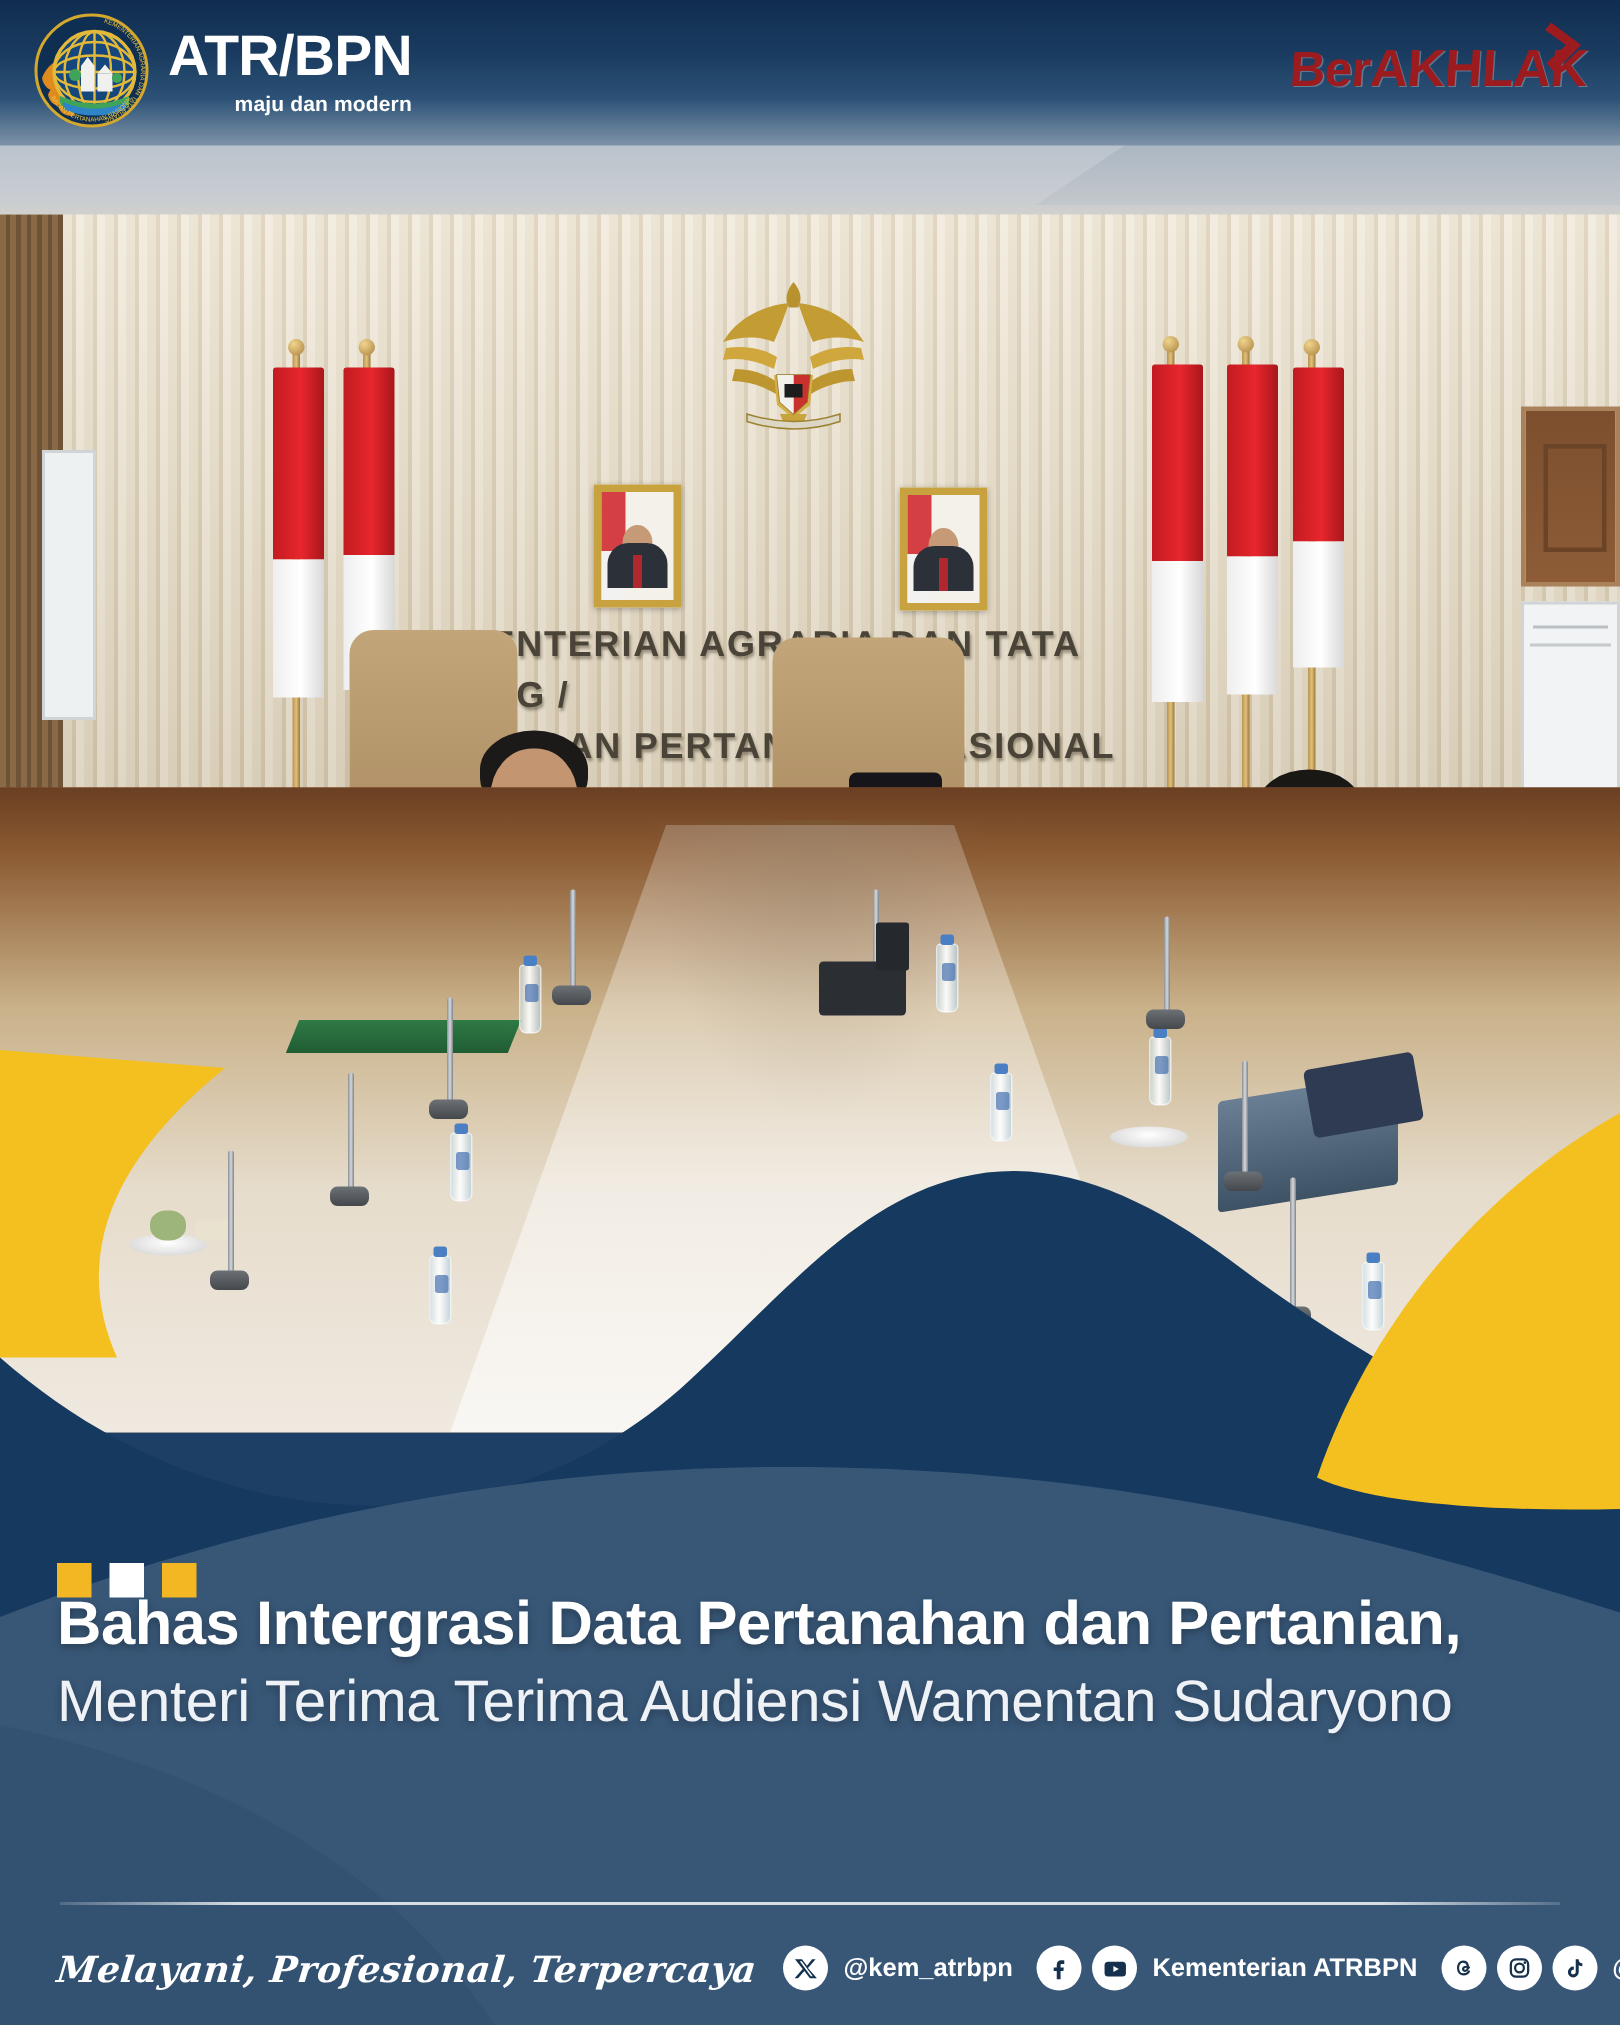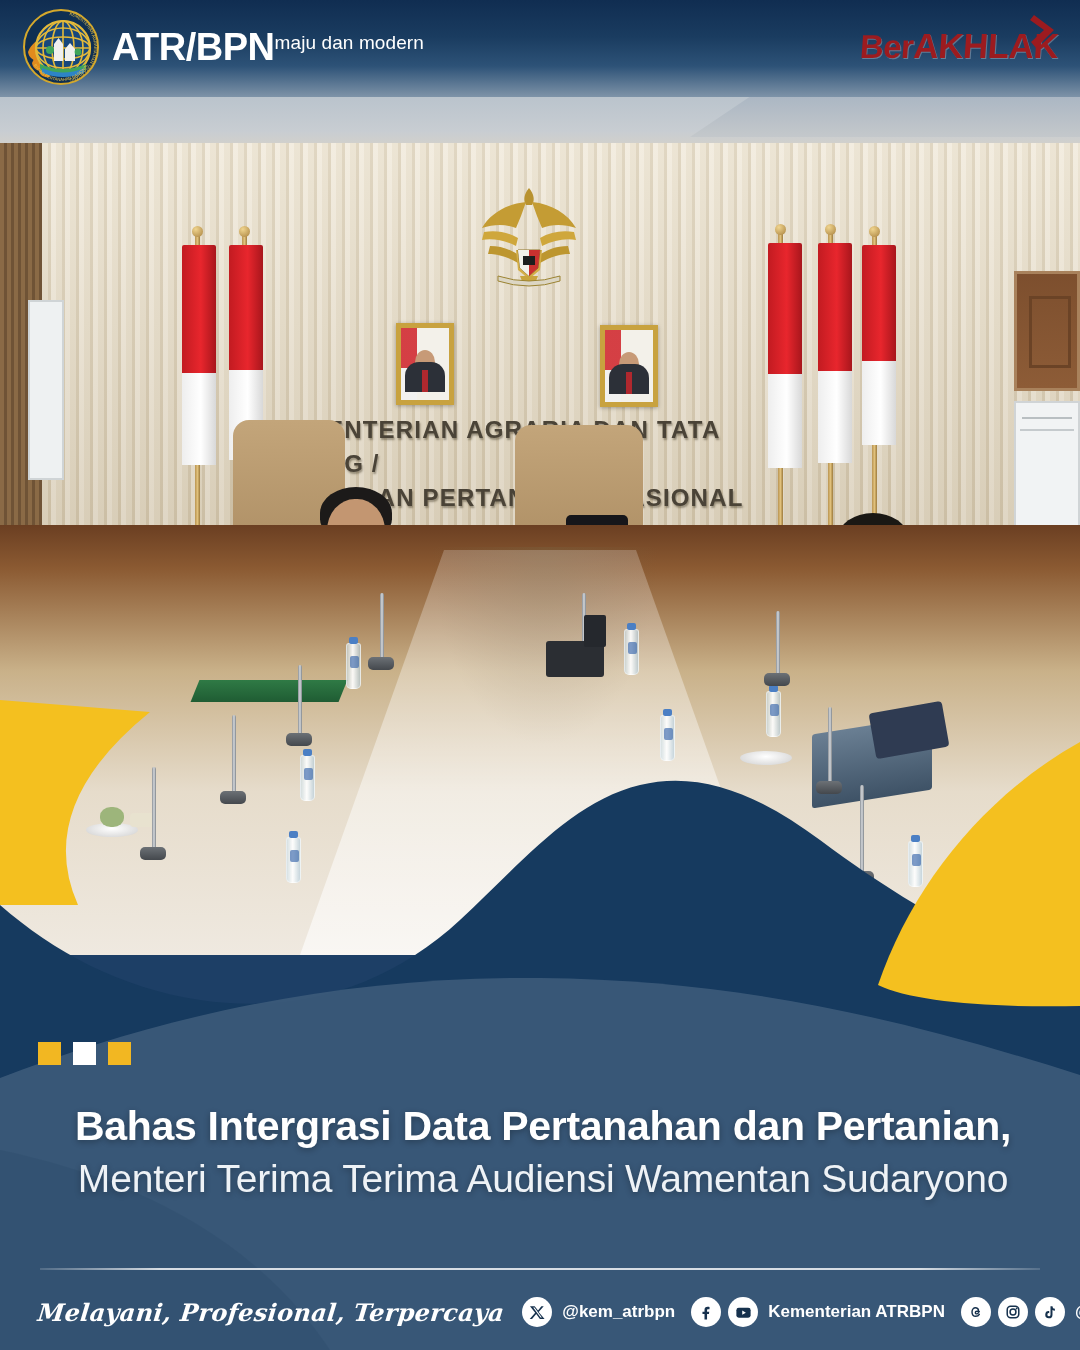--- a/index.html
+++ b/index.html
@@ -10,23 +10,23 @@
     background:#1d3f66;
   }
 
   
   .header{
     position:absolute;left:0;top:0;width:1080px;height:97px;z-index:40;
     background:linear-gradient(180deg,#102d51 0%,#1a3c60 38%,#2d5277 68%,#7e93a8 100%);
   }
   .brand{position:absolute;left:22px;top:8px;display:flex;align-items:center;gap:12px;}
   .brand-logo{width:78px;height:78px;position:relative;}
-  .brand-text{display:flex;flex-direction:row;line-height:1;}
+  .brand-text{display:flex;flex-direction:column;line-height:1;}
   .brand-title{font-size:38px;font-weight:bold;color:#ffffff;letter-spacing:-0.5px;}
-  .brand-sub{font-size:19px;font-weight:normal;color:#ffffff;margin-top:5px;letter-spacing:0.1px;}
+  .brand-sub{font-size:14px;font-weight:bold;color:#ffffff;margin-top:5px;letter-spacing:0.1px;text-align:right;}
 
   .berakhlak{position:absolute;right:22px;top:22px;height:48px;display:flex;align-items:center;}
   .ber-word{
     font-size:35px;font-weight:bold;font-style:normal;color:#9c1b1f;
     letter-spacing:-0.5px;text-shadow:1px 1px 0 rgba(255,255,255,.28);
     transform:skewX(-4deg);
   }
   .ber-word .b-low{font-size:33px;}
   .ber-chev{position:absolute;right:-2px;top:-10px;}
 
@@ -110,21 +110,21 @@
   .micbase{position:absolute;width:26px;height:13px;background:linear-gradient(180deg,#6c7176,#44484d);border-radius:5px;}
   .plate{position:absolute;width:52px;height:14px;background:radial-gradient(ellipse at 50% 40%,#fff,#ddd 70%,#bdbdbd);border-radius:50%;}
 
   
   .waves{position:absolute;left:0;top:0;width:1080px;height:1350px;z-index:25;pointer-events:none;}
   .squares{position:absolute;left:38px;top:1042px;display:flex;gap:12px;z-index:50;}
   .sq{width:23px;height:23px;}
   .sq.y{background:#f2b722;}
   .sq.w{background:#ffffff;}
 
-  .headline{position:absolute;left:38px;top:1102px;width:1010px;z-index:50;text-align:center;}
+  .headline{position:absolute;left:38px;top:1058px;width:1010px;z-index:50;}
   .h-l1{font-size:41px;font-weight:bold;color:#ffffff;letter-spacing:-0.3px;line-height:1.18;
         text-shadow:0 2px 6px rgba(0,0,0,.3);}
   .h-l2{font-size:39px;font-weight:normal;color:#eef2f6;letter-spacing:-0.2px;line-height:1.2;margin-top:6px;
         text-shadow:0 2px 6px rgba(0,0,0,.3);}
 
   .divider{position:absolute;left:40px;top:1268px;width:1000px;height:2px;
     background:linear-gradient(90deg,rgba(255,255,255,.15),rgba(255,255,255,.8) 12%,rgba(255,255,255,.8) 88%,rgba(255,255,255,.15));z-index:50;}
 
   .footer{position:absolute;left:38px;top:1288px;width:1012px;height:48px;
     display:flex;align-items:center;z-index:50;}

